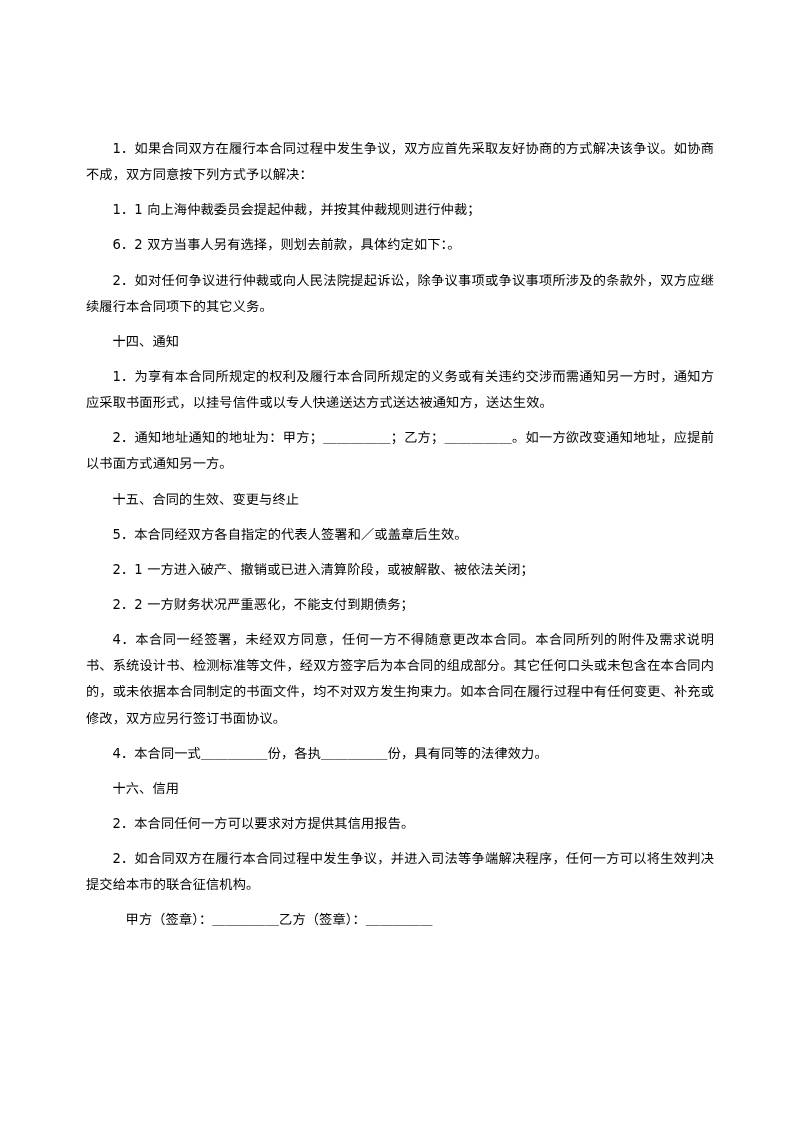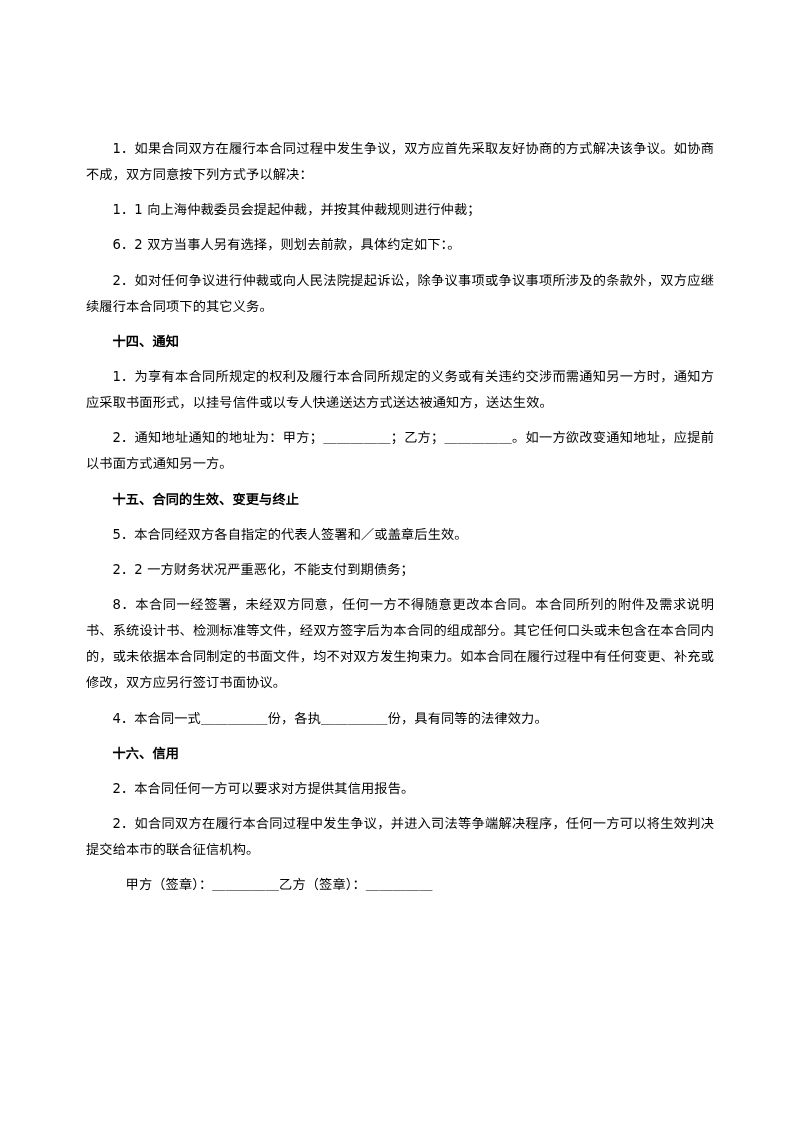--- a/index.html
+++ b/index.html
@@ -32,21 +32,20 @@
   }
   p.para {
     margin: 0 0 9px 0;
     text-indent: 2em;
     white-space: pre-wrap;
   }
   p.heading {
     margin: 0 0 9px 0;
     text-indent: 2em;
     white-space: pre-wrap;
-    font-weight: bold;
   }
   p.sig {
     margin: 0 0 9px 0;
     text-indent: 3em;
     white-space: pre-wrap;
   }
 </style>
 </head>
 <body>
 
@@ -55,22 +54,23 @@
 
     <p class="para">1．如果合同双方在履行本合同过程中发生争议，双方应首先采取友好协商的方式解决该争议。如协商不成，双方同意按下列方式予以解决：</p>
     <p class="para">1．1 向上海仲裁委员会提起仲裁，并按其仲裁规则进行仲裁；</p>
     <p class="para">6．2 双方当事人另有选择，则划去前款，具体约定如下：。</p>
     <p class="para">2．如对任何争议进行仲裁或向人民法院提起诉讼，除争议事项或争议事项所涉及的条款外，双方应继续履行本合同项下的其它义务。</p>
     <p class="heading">十四、通知</p>
     <p class="para">1．为享有本合同所规定的权利及履行本合同所规定的义务或有关违约交涉而需通知另一方时，通知方应采取书面形式，以挂号信件或以专人快递送达方式送达被通知方，送达生效。</p>
     <p class="para">2．通知地址通知的地址为：甲方；＿＿＿＿＿；乙方；＿＿＿＿＿。如一方欲改变通知地址，应提前以书面方式通知另一方。</p>
     <p class="heading">十五、合同的生效、变更与终止</p>
     <p class="para">5．本合同经双方各自指定的代表人签署和／或盖章后生效。</p>
+    <p class="para">2．1 一方进入破产、撤销或已进入清算阶段，或被解散、被依法关闭；</p>
     <p class="para">2．2 一方财务状况严重恶化，不能支付到期债务；</p>
-    <p class="para">8．本合同一经签署，未经双方同意，任何一方不得随意更改本合同。本合同所列的附件及需求说明书、系统设计书、检测标准等文件，经双方签字后为本合同的组成部分。其它任何口头或未包含在本合同内的，或未依据本合同制定的书面文件，均不对双方发生拘束力。如本合同在履行过程中有任何变更、补充或修改，双方应另行签订书面协议。</p>
+    <p class="para">4．本合同一经签署，未经双方同意，任何一方不得随意更改本合同。本合同所列的附件及需求说明书、系统设计书、检测标准等文件，经双方签字后为本合同的组成部分。其它任何口头或未包含在本合同内的，或未依据本合同制定的书面文件，均不对双方发生拘束力。如本合同在履行过程中有任何变更、补充或修改，双方应另行签订书面协议。</p>
     <p class="para">4．本合同一式＿＿＿＿＿份，各执＿＿＿＿＿份，具有同等的法律效力。</p>
     <p class="heading">十六、信用</p>
     <p class="para">2．本合同任何一方可以要求对方提供其信用报告。</p>
     <p class="para">2．如合同双方在履行本合同过程中发生争议，并进入司法等争端解决程序，任何一方可以将生效判决提交给本市的联合征信机构。</p>
     <p class="sig">甲方（签章）：＿＿＿＿＿乙方（签章）：＿＿＿＿＿</p>
 
   </div>
 </div>
 
 </body></html>

